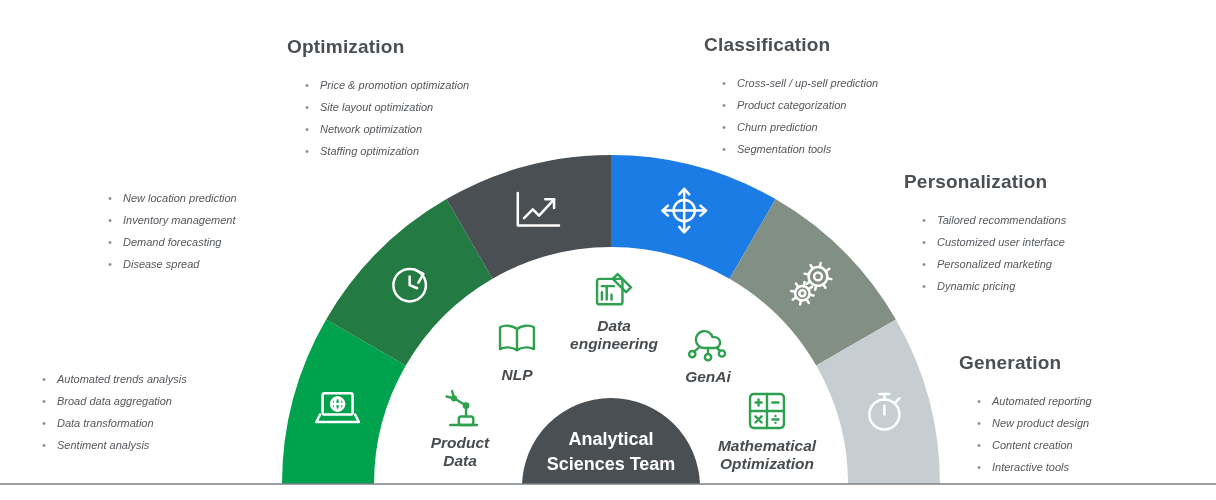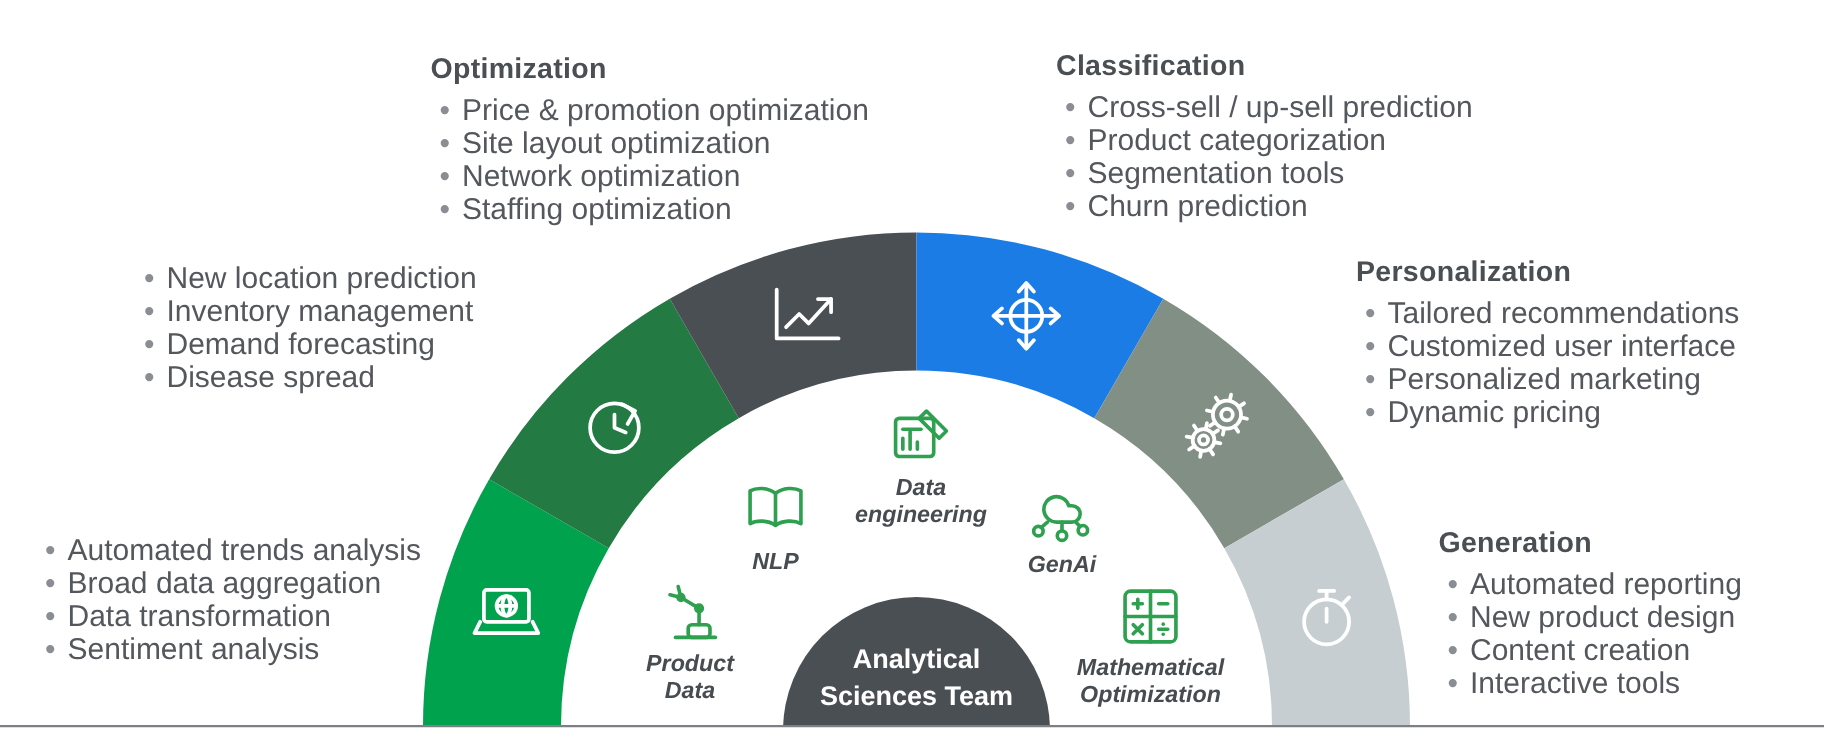--- a/index.html
+++ b/index.html
@@ -5,21 +5,21 @@
   html,body{margin:0;padding:0;}
   body{
     width:1216px;height:500px;overflow:hidden;position:relative;
     background:#fff;font-family:"Liberation Sans",sans-serif;
     --heading:#4A4F54;--body:#54585C;--bullet:#8A8E92;--inner-label:#474C50;
   }
   .stage{position:absolute;inset:0;}
   svg.arc{position:absolute;left:0;top:0;}
   .block{position:absolute;}
   .block-title{font-size:19px;font-weight:bold;color:var(--heading);margin:0 0 5px 0;letter-spacing:.2px;}
-  .block-list{list-style:none;margin:4px;padding:0;font-size:20px;color:var(--body);}
+  .block-list{list-style:none;margin:16px;padding:0;font-size:11px;color:var(--body);font-style:italic;}
   .block-list li{padding-left:17px;position:relative;line-height:22px;}
   .block-list li::before{content:"\2022";position:absolute;left:2px;color:var(--bullet);}
   .block-optimization{left:287px;top:36px;}
   .block-classification{left:704px;top:34px;}
   .block-prediction{left:90px;top:171px;}
   .block-personalization{left:904px;top:171px;}
   .block-synthesis{left:24px;top:352px;}
   .block-generation{left:959px;top:352px;}
   .inner-item{position:absolute;width:140px;display:flex;flex-direction:column;align-items:center;}
   .inner-label{font-size:15.5px;font-weight:bold;color:var(--inner-label);text-align:center;line-height:18px;margin-top:3px;font-style:italic;}
@@ -165,22 +165,22 @@
           <li>Site layout optimization</li>
           <li>Network optimization</li>
           <li>Staffing optimization</li>
         </ul>
       </div>
       <div class="block block-classification">
         <div class="block-title">Classification</div>
         <ul class="block-list">
           <li>Cross-sell / up-sell prediction</li>
           <li>Product categorization</li>
+          <li>Churn prediction</li>
           <li>Segmentation tools</li>
-          <li>Churn prediction</li>
         </ul>
       </div>
       <div class="block block-prediction">
         <ul class="block-list">
           <li>New location prediction</li>
           <li>Inventory management</li>
           <li>Demand forecasting</li>
           <li>Disease spread</li>
         </ul>
       </div>

